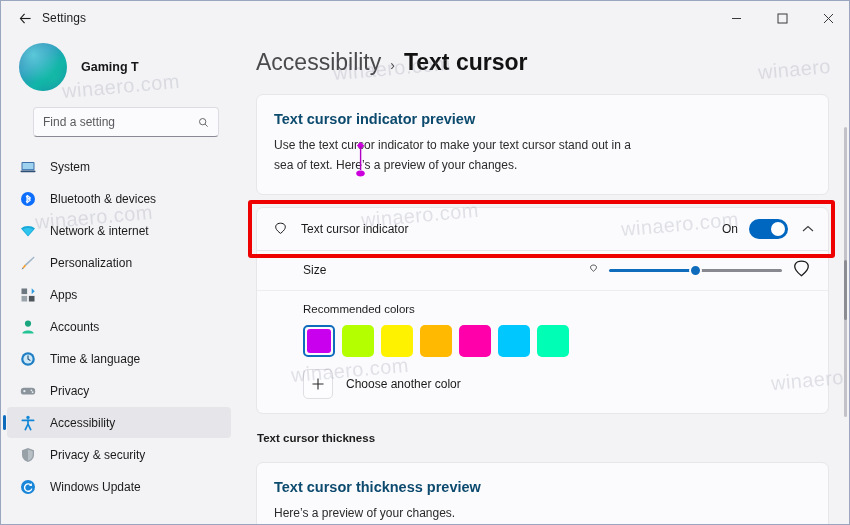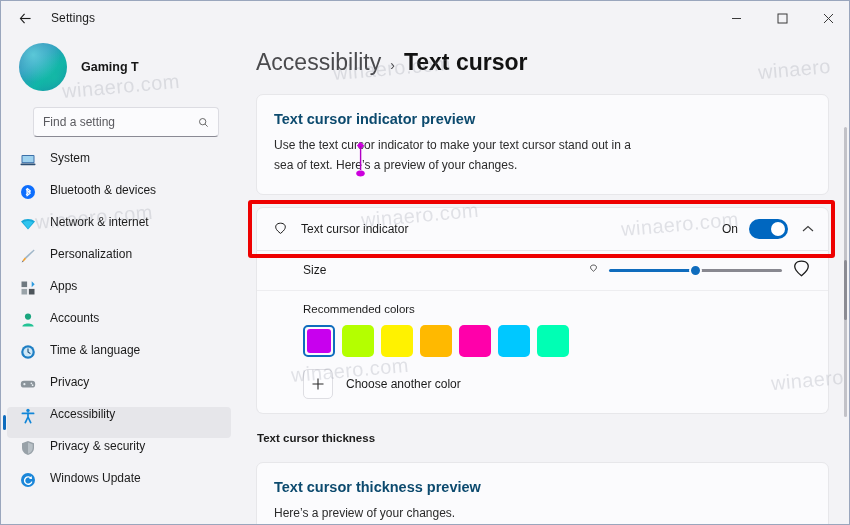--- a/index.html
+++ b/index.html
@@ -25,21 +25,21 @@
     display: flex; align-items: center;
     background: #f3f3f6;
   }
   .back-btn {
     width: 32px; height: 32px; margin-left: 8px;
     display: flex; align-items: center; justify-content: center;
     border-radius: 4px;
   }
   .titlebar-label {
     font-size: 12px; color: #1b1b1b;
-    margin-left: 10px; letter-spacing: .1px;
+    margin-left: 1px; letter-spacing: .1px;
   }
   .win-controls {
     position: absolute; right: 0; top: 0;
     display: flex; height: 34px;
   }
   .win-btn {
     width: 46px; height: 34px;
     display: flex; align-items: center; justify-content: center;
     font-size: 11px; color: #3a3a3a;
   }
@@ -74,21 +74,21 @@
   .search-box input {
     flex: 1; border: none; outline: none; background: transparent;
     font-size: 12px; color: #3c3c3c;
     font-family: "Liberation Sans", sans-serif;
   }
   .search-box input::placeholder { color: #5a5a5f; }
   .nav { margin-top: 14px; }
   .nav-item {
     position: relative;
     height: 31px; margin: 0 6px 1px 6px;
-    display: flex; align-items: flex-start;
+    display: flex; align-items: center;
     border-radius: 4px;
     padding-left: 12px;
   }
   .nav-item.selected { background: #e6e6ea; }
   .nav-item.selected::before {
     content: ""; position: absolute; left: -4px; top: 8px;
     width: 3px; height: 15px; border-radius: 2px; background: #0f6cbd;
   }
   .nav-ico {
     width: 18px; height: 18px; flex: none;

